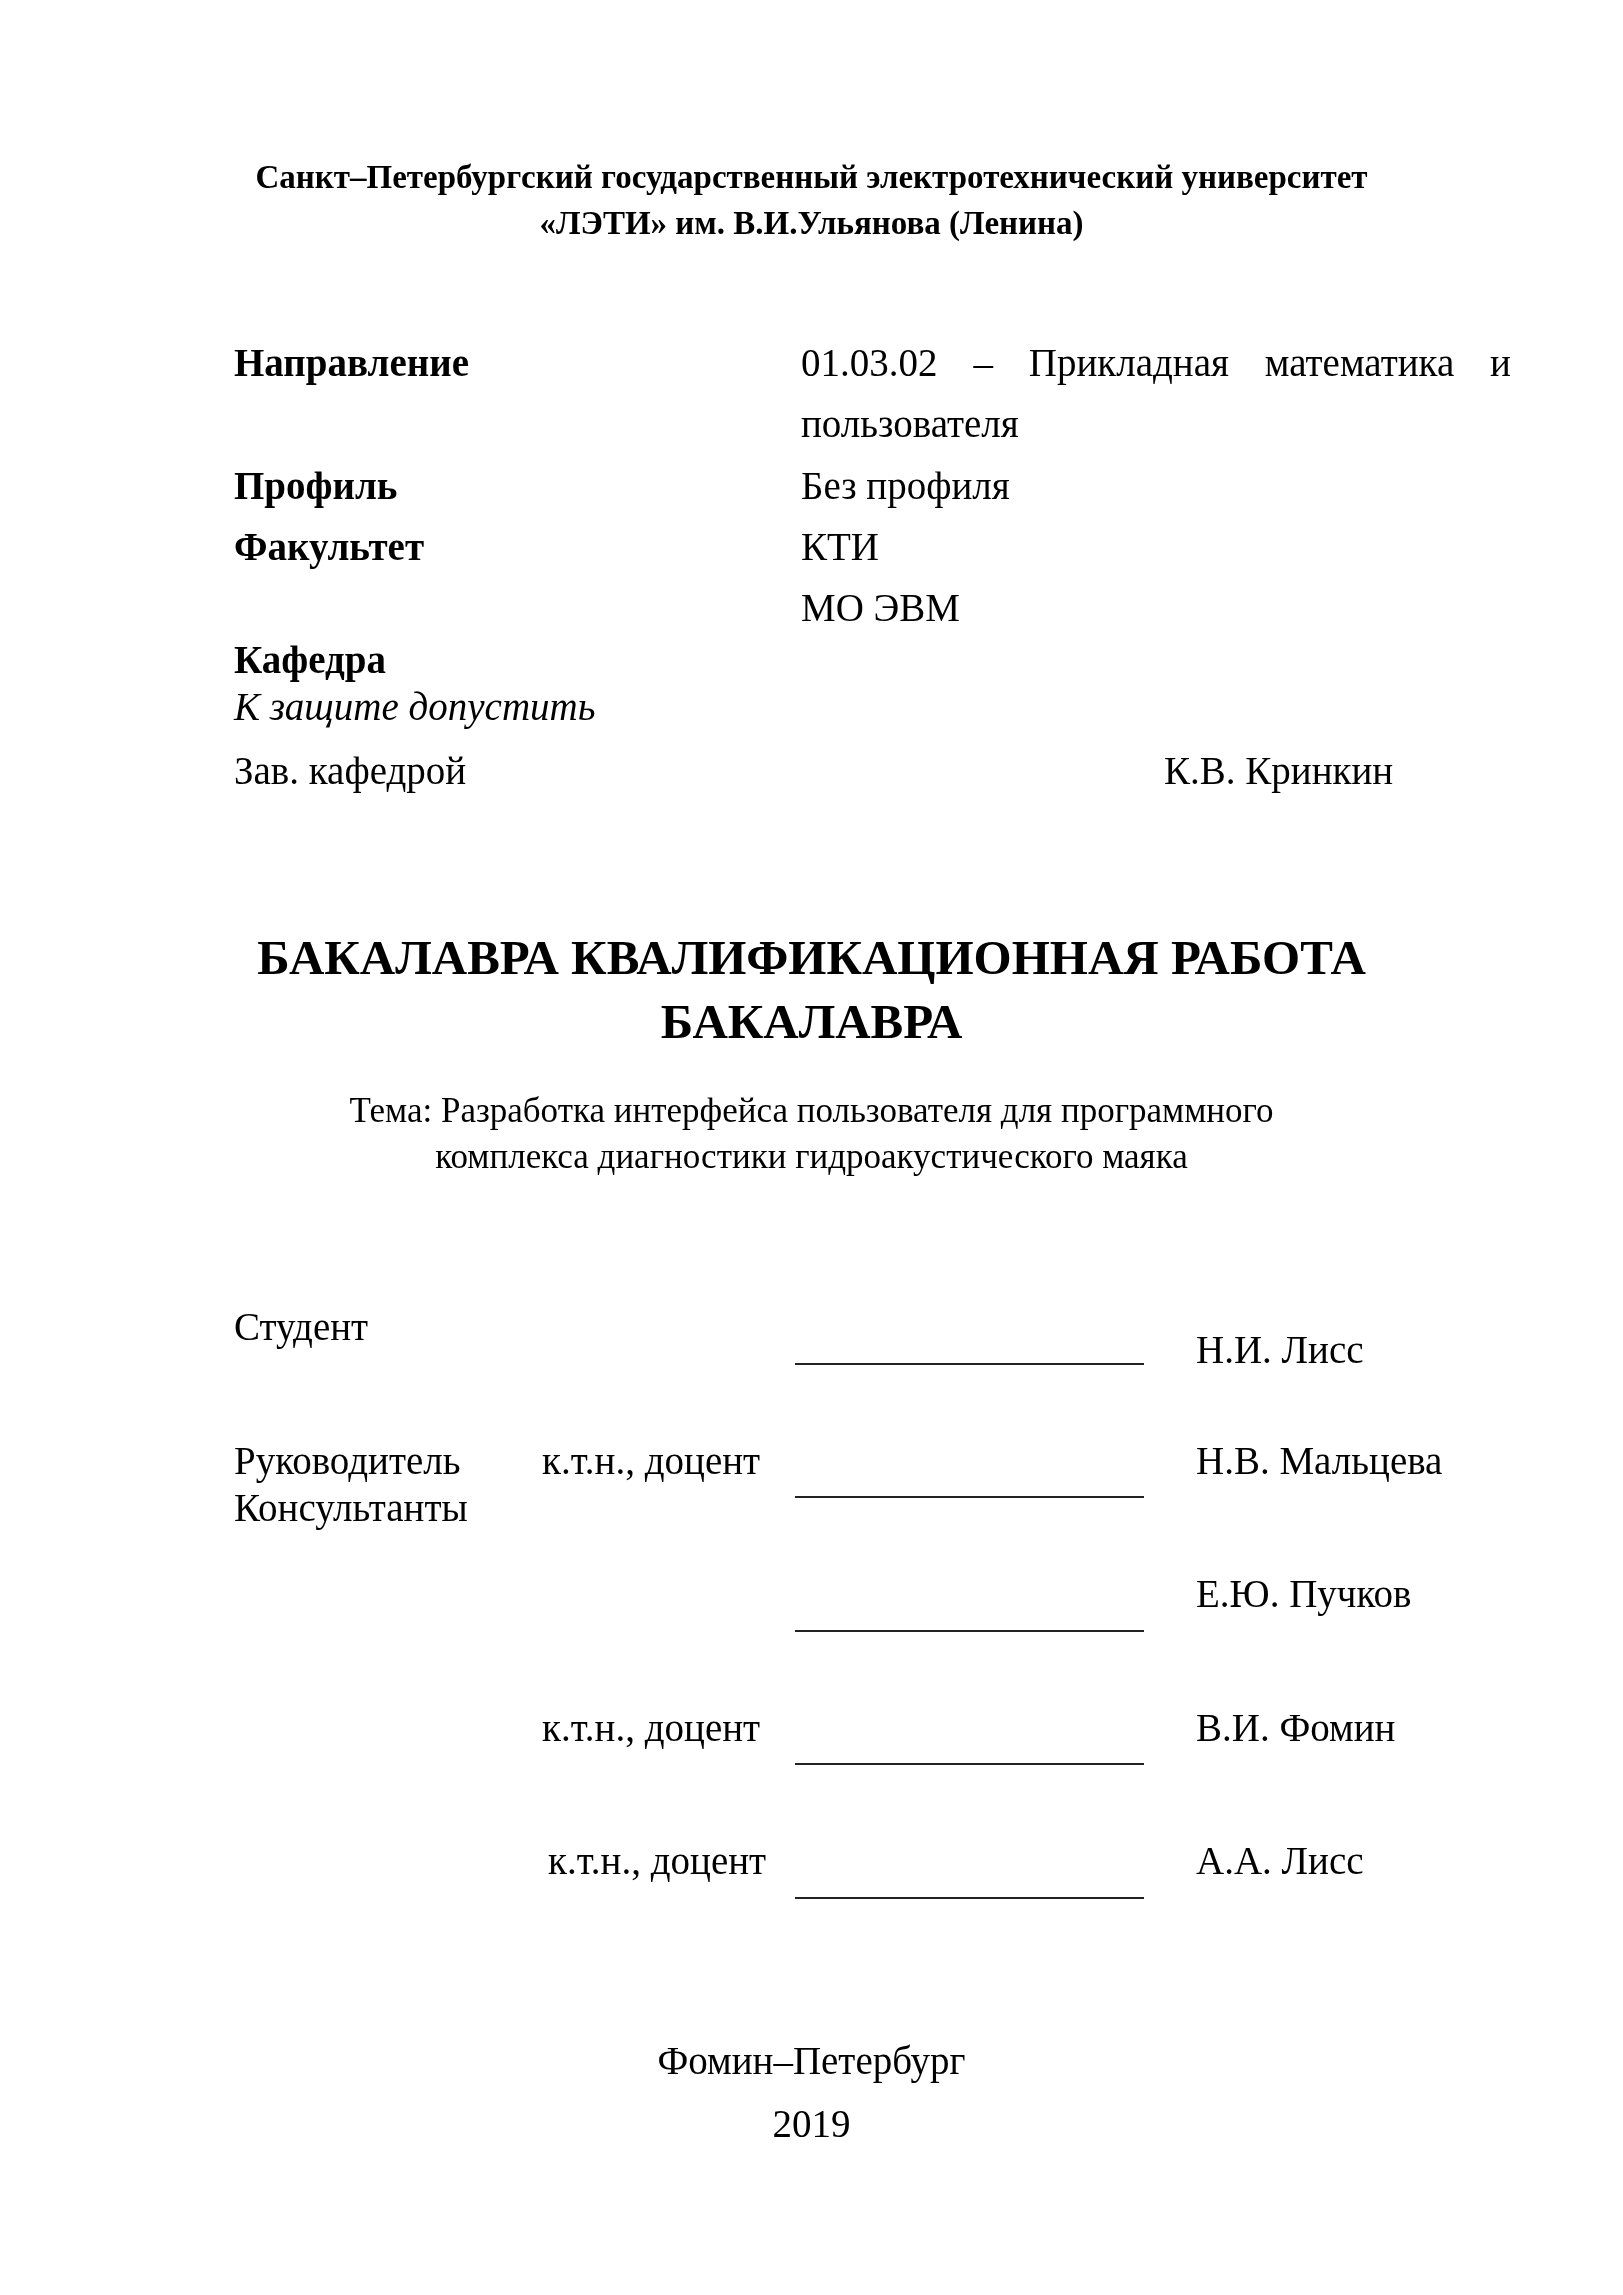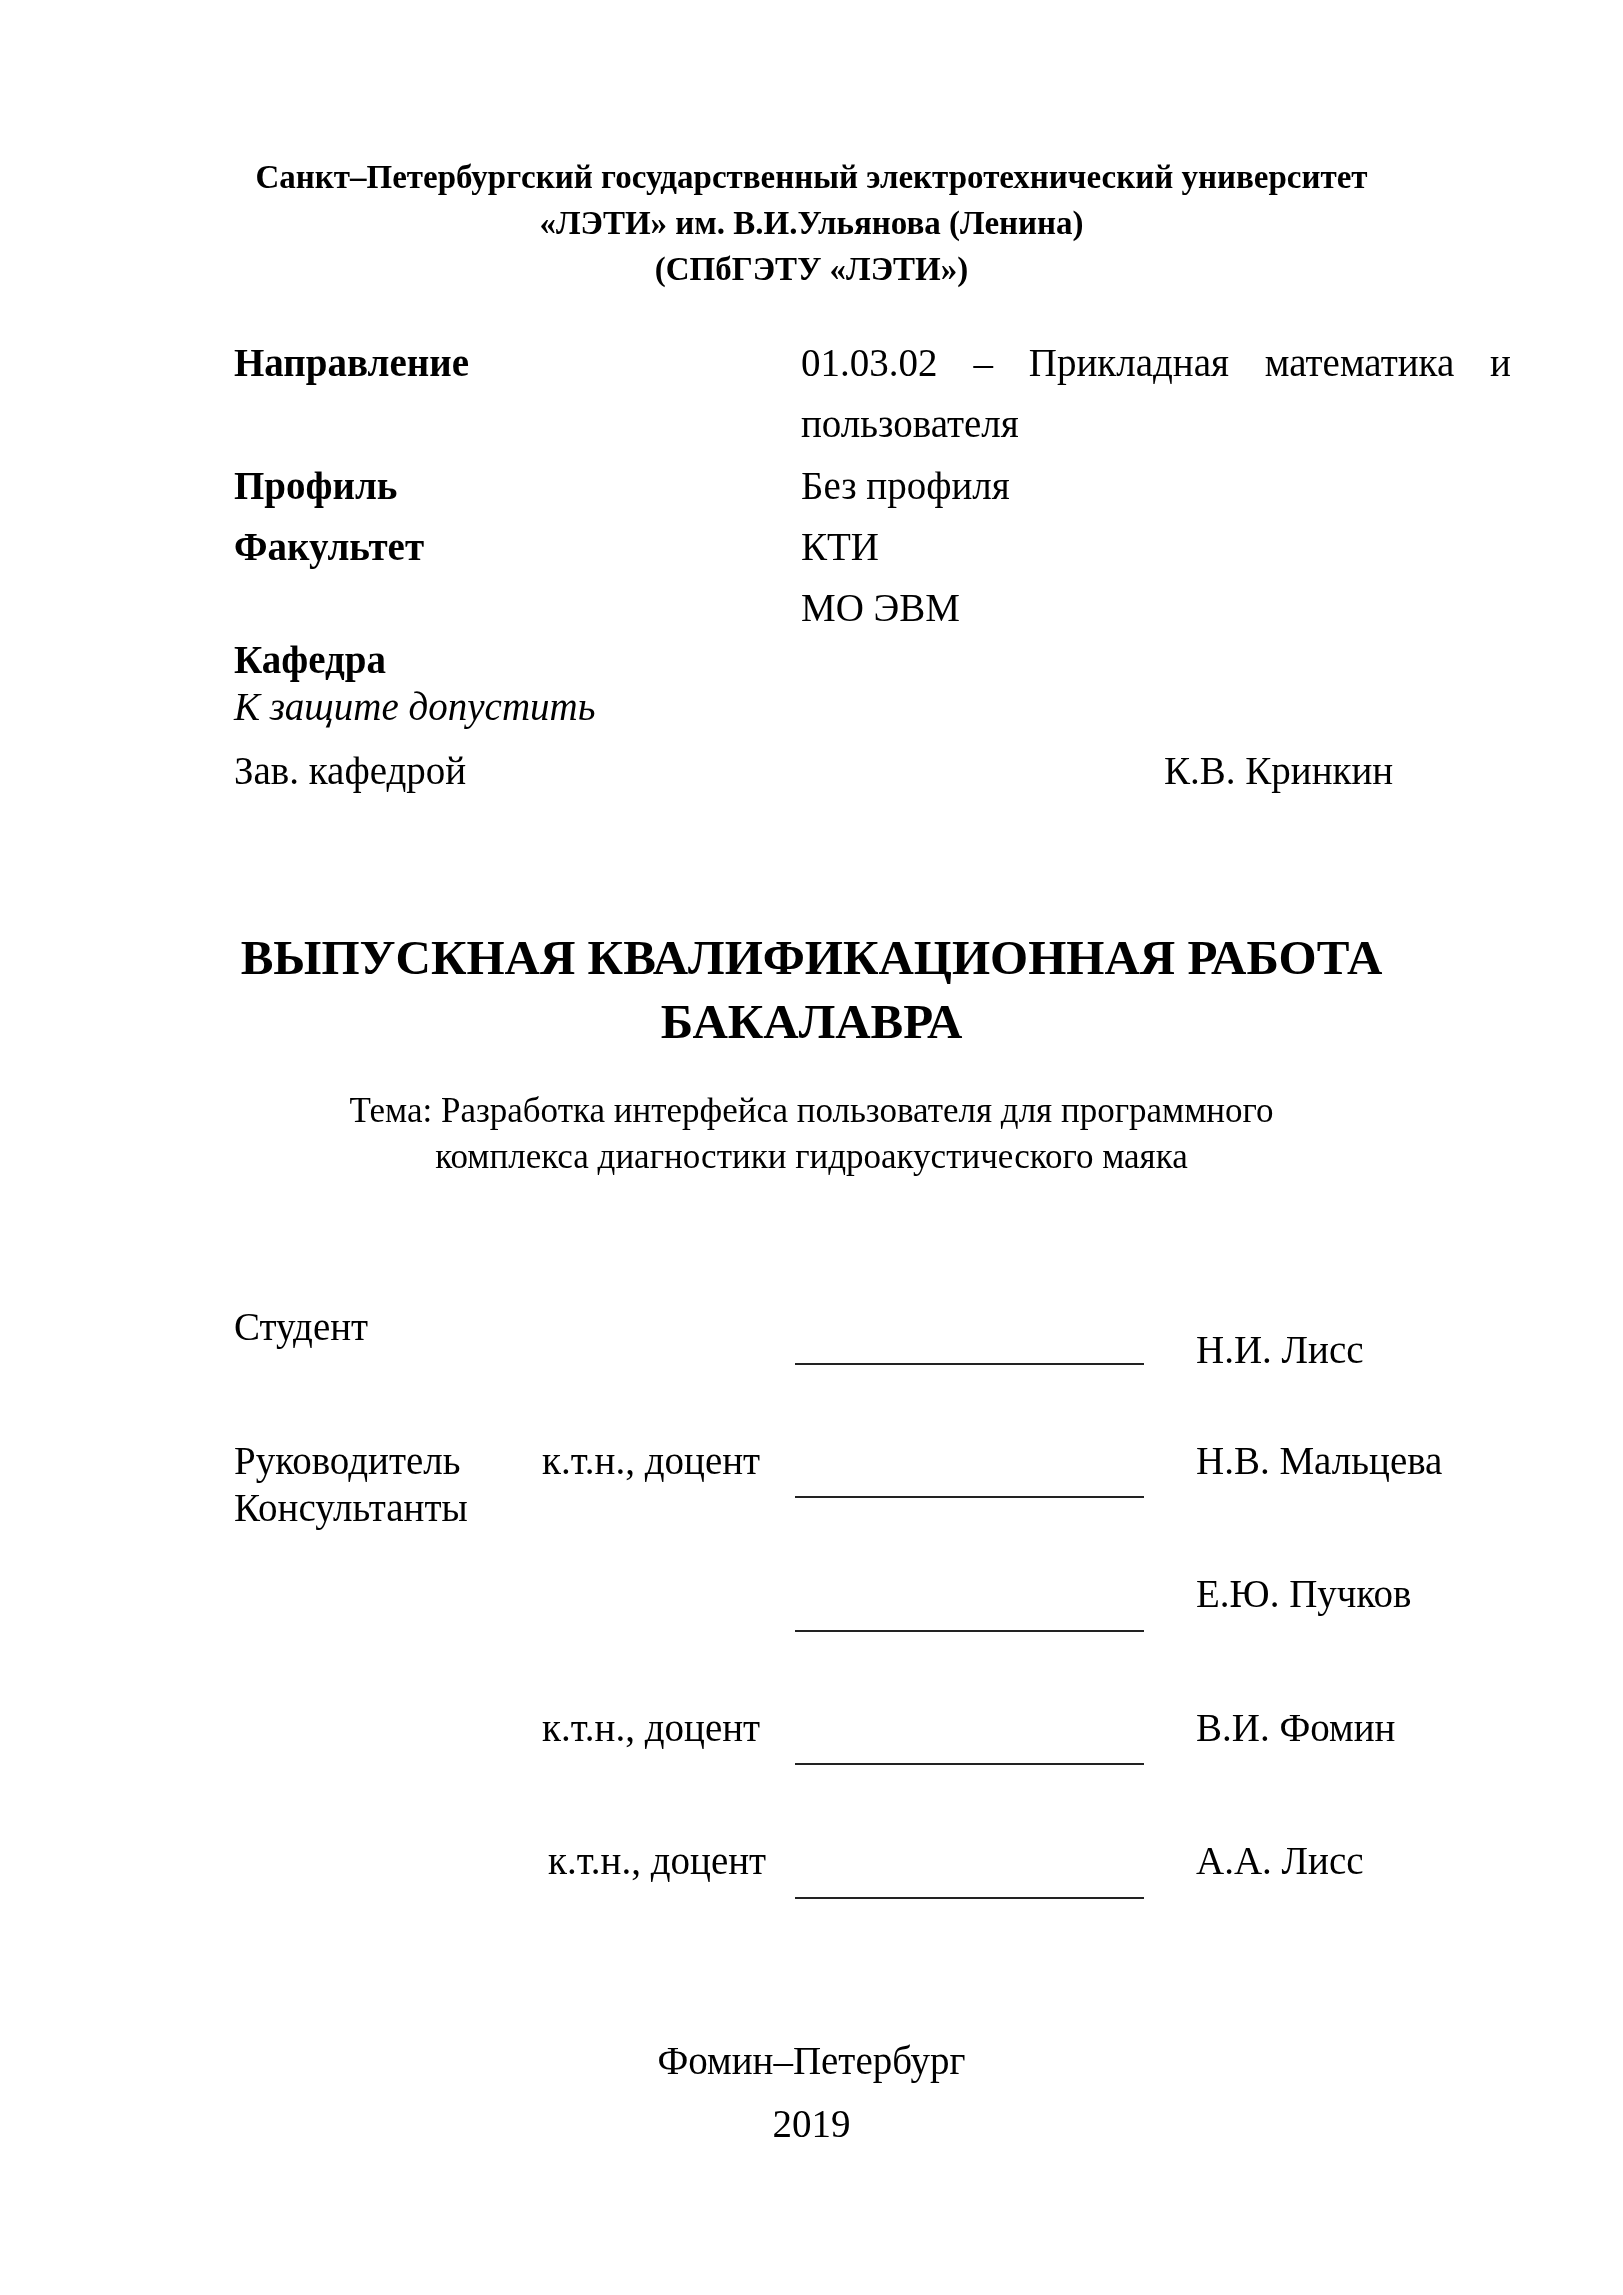--- a/index.html
+++ b/index.html
@@ -19,21 +19,20 @@
     .topic { top: 1088px; font-size: 35px; line-height: 46px; font-weight: normal; }
     .sig-line { position: absolute; left: 795px; width: 349px; height: 0; border-top: 2.4px solid #222; }
     .name { left: 1196px; }
   </style>
 </head>
 <body>
 
 <div class="abs center univ">
   <div>Санкт–Петербургский государственный электротехнический университет</div>
   <div>«ЛЭТИ» им. В.И.Ульянова (Ленина)</div>
-  <div>(СПбГЭТУ «ЛЭТИ»)</div>
 </div>
 
 <div>
   <div class="abs t52 info-label" style="top:339px;">Направление</div>
   <div class="abs t52 justify-line" style="top:339px;">
     <span>01.03.02</span>
     <span>–</span>
     <span>Прикладная</span>
     <span>математика</span>
     <span>и</span>
@@ -50,21 +49,21 @@
   <div class="abs t52 info-value" style="top:584px;">МО ЭВМ</div>
 </div>
 
 <div>
   <div class="abs t52 i" style="left:234px; top:683px;">К защите допустить</div>
   <div class="abs t52" style="left:234px; top:747px;">Зав. кафедрой</div>
   <div class="abs t52" style="left:1164px; top:747px;">К.В. Кринкин</div>
 </div>
 
 <div class="abs center title">
-  <div>ВЫПУСКНАЯ КВАЛИФИКАЦИОННАЯ РАБОТА</div>
+  <div>БАКАЛАВРА КВАЛИФИКАЦИОННАЯ РАБОТА</div>
   <div>БАКАЛАВРА</div>
 </div>
 
 <div class="abs center topic">
   <div>Тема: Разработка интерфейса пользователя для программного</div>
   <div>комплекса диагностики гидроакустического маяка</div>
 </div>
 
 <div>
   <div>

